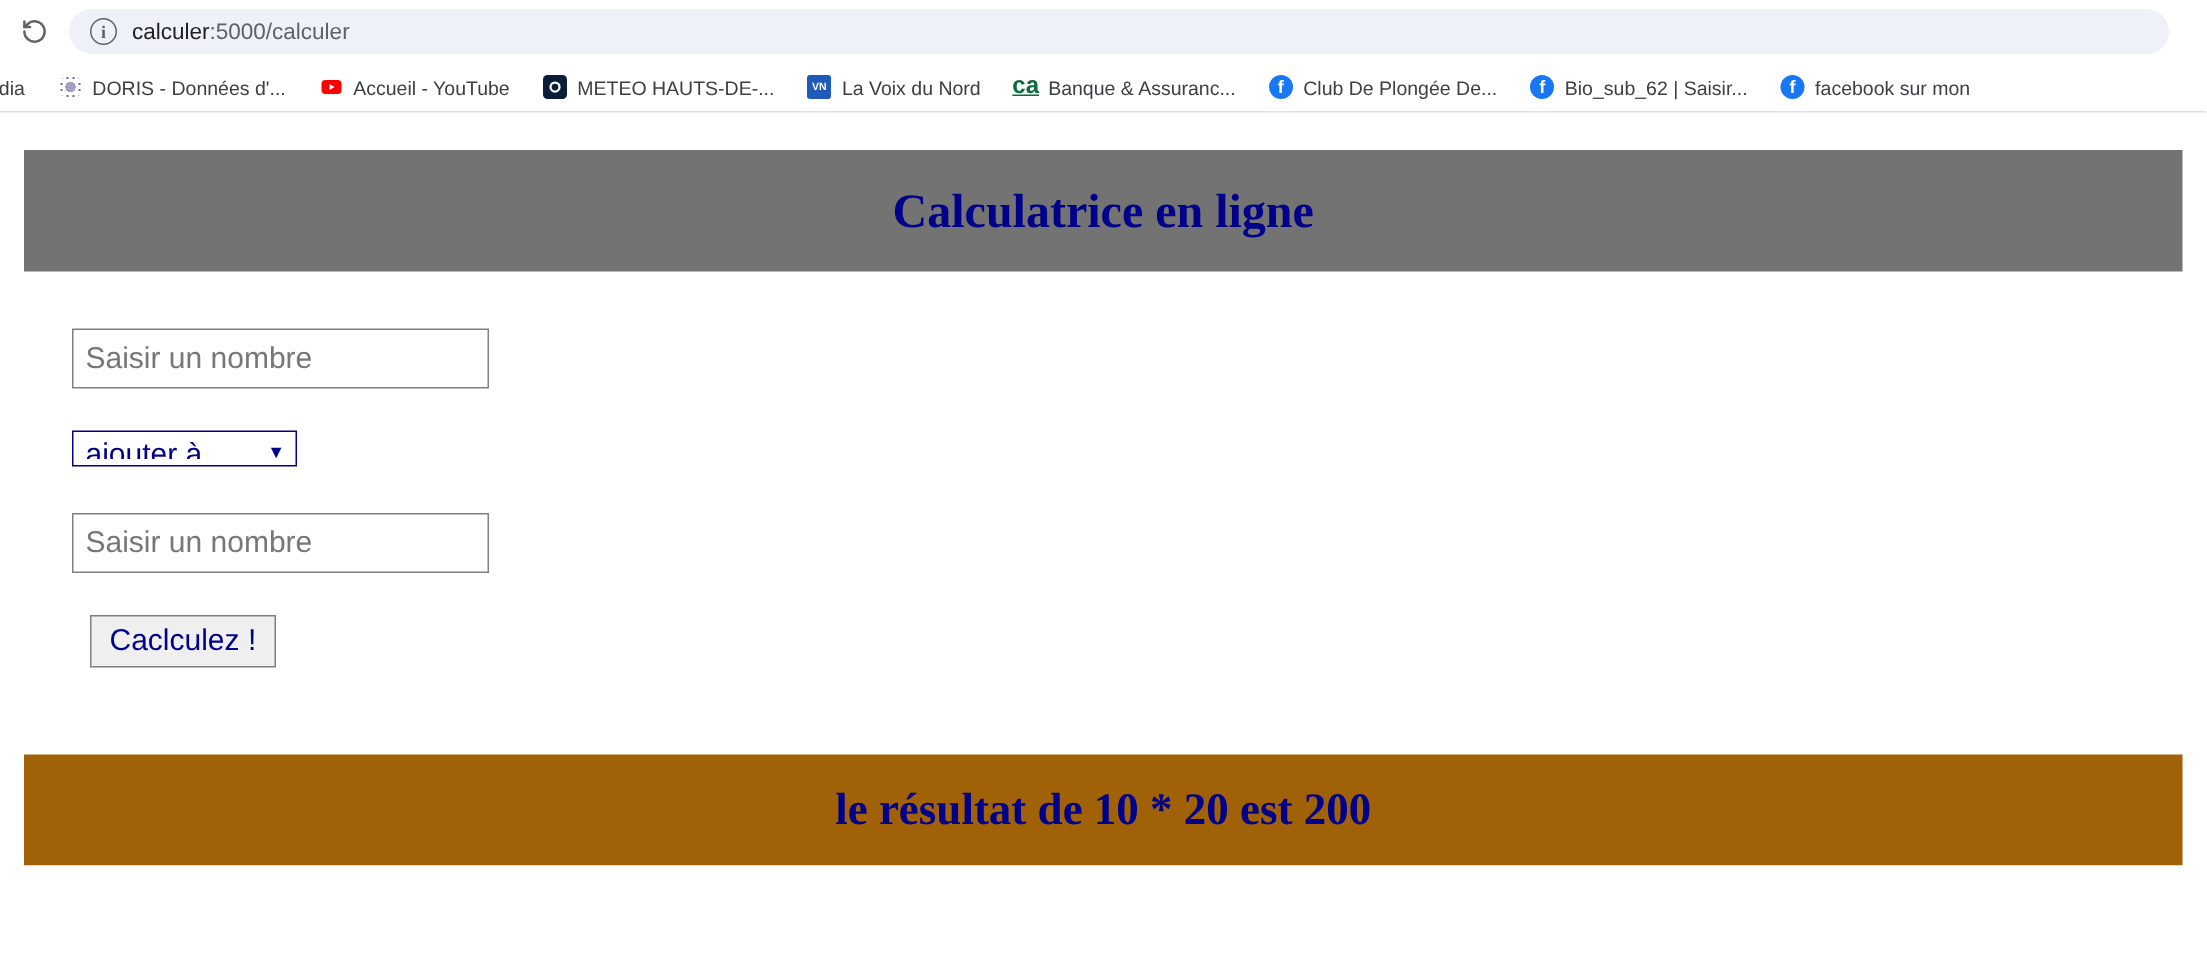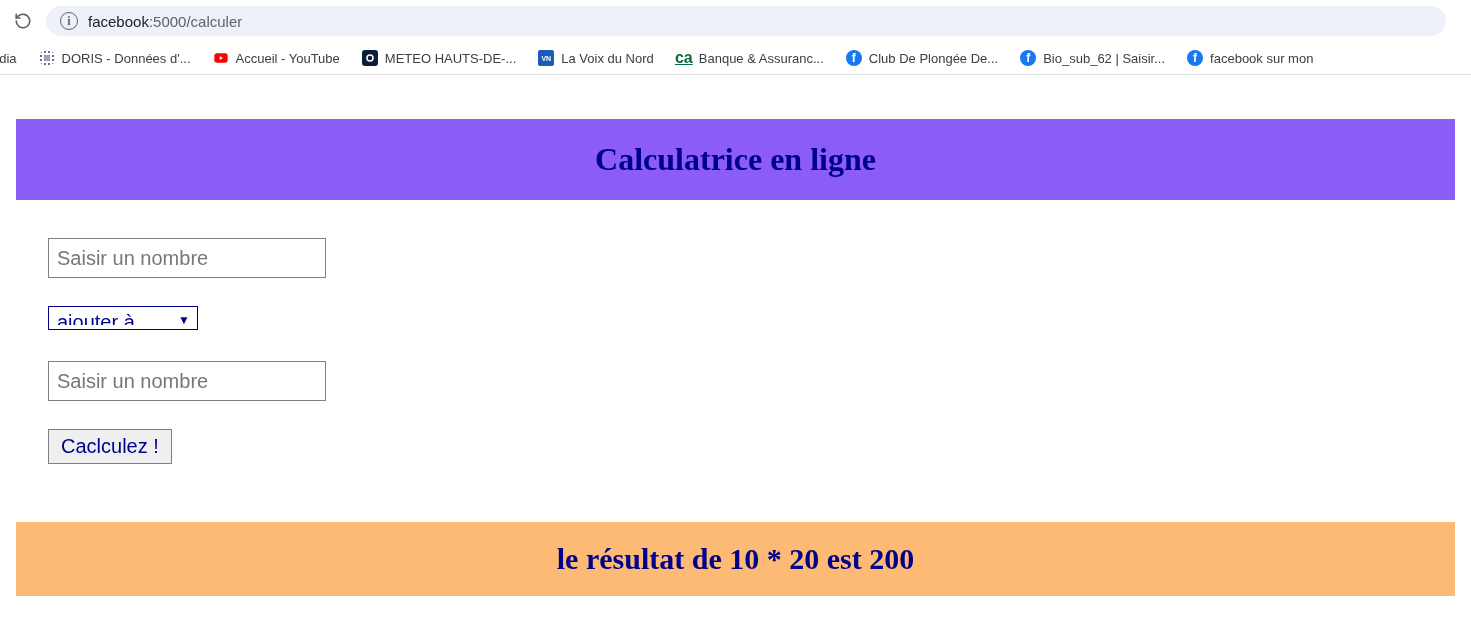--- a/index.html
+++ b/index.html
@@ -21,49 +21,49 @@
     .fv-edia { color:#3c4043; }
     .fv-doris { background: radial-gradient(circle,#a0a0c0 30%,transparent 31%),radial-gradient(circle,#6a6a9a 1px,transparent 1px); background-size:100% 100%, 4px 4px; border-radius:50%; }
     .fv-yt { background:#fff; display:flex; align-items:center; justify-content:center; }
     .fv-meteo { background:#0a1e3c; border-radius:3px; display:flex; align-items:center; justify-content:center; }
     .fv-voix { background:#1e5bb8; border-radius:2px; display:flex; align-items:center; justify-content:center; color:#fff; font-size:7px; font-weight:bold; }
     .fv-ca { display:flex; align-items:center; justify-content:center; color:#0a6b3b; font-size:16px; font-weight:bold; text-decoration:underline; }
     .fv-fb { background:#1877f2; border-radius:50%; display:flex; align-items:center; justify-content:center; color:#fff; font-size:12px; font-weight:bold; }
     
     
     .page { padding: 0; }
-    .title-bar { background: #8b5cf6; text-align: center; padding: 22px 0; margin: 44px 16px 0 16px; }
+    .title-bar { background: #737373; text-align: center; padding: 22px 0; margin: 25px 16px 0 16px; }
     .title-bar h1 { color: #00008b; font-family: 'Times New Roman', serif; font-size: 32px; font-weight: bold; }
     
     .form-area { padding: 38px 48px; }
     .form-row { margin-bottom: 28px; }
     .num-input { width: 278px; height: 40px; border: 1px solid #808080; font-size: 20px; padding: 4px 8px; color:#701a75; }
     .num-input::placeholder { color: #777; }
     .op-select { height: 24px; border: 1.5px solid #00008b; font-size: 20px; padding: 4px 28px 4px 8px; color: #00008b; background:#fff; appearance:none; -webkit-appearance:none; position:relative; min-width:150px; }
     .select-wrap { position:relative; display:inline-block; }
     .select-arrow { position:absolute; right:8px; top:50%; transform:translateY(-50%); pointer-events:none; color:#00008b; font-size:12px; }
     .calc-btn { background: #efefef; border: 1px solid #808080; font-size: 20px; padding: 5px 12px; color: #00008b; cursor: pointer; font-family: Arial, sans-serif; }
     
-    .result-bar { background: #fdba74; text-align: center; padding: 20px 0; margin: 20px 16px 0 16px; }
+    .result-bar { background: #a16207; text-align: center; padding: 20px 0; margin: 20px 16px 0 16px; }
     .result-bar h2 { color: #00008b; font-family: 'Times New Roman', serif; font-size: 30px; font-weight: bold; }
   </style>
 </head>
 <body>
 
 <div class="browser-top">
   <div class="reload-btn">
     <svg width="18" height="18" viewBox="0 0 24 24" fill="none" stroke="currentColor" stroke-width="2.2" stroke-linecap="round">
         <path d="M3 12a9 9 0 1 0 3-6.7L3 8"></path>
         <polyline points="3 3 3 8 8 8"></polyline>
       </svg>
   </div>
   <div class="address-bar">
     <span class="info-icon">i</span>
     <span class="url-text">
-      <span>facebook</span><span class="url-path">:5000/calculer</span>
+      <span>calculer</span><span class="url-path">:5000/calculer</span>
     </span>
   </div>
 </div>
 
 <div class="bookmarks-bar">
   <div class="bookmark-item">
     <span class="fv-edia">édia</span>
   </div>
   <div class="bookmark-item">
     <span class="favicon fv-doris"></span>
@@ -121,21 +121,21 @@
       <span class="select-wrap">
         <select class="op-select">
           <option>ajouter à</option>
         </select>
         <span class="select-arrow">▼</span>
       </span>
     </div>
     <div class="form-row">
       <input type="text" class="num-input" placeholder="Saisir un nombre" style="">
     </div>
-    <div class="form-row" style="margin-bottom:0;">
+    <div class="form-row" style="margin-bottom:0;margin-left:12px;">
       <button class="calc-btn">Caclculez !</button>
     </div>
   </div>
 
   <div class="result-bar">
     <h2>le résultat de 10 * 20 est 200</h2>
   </div>
 </div>
 
 </body></html>

